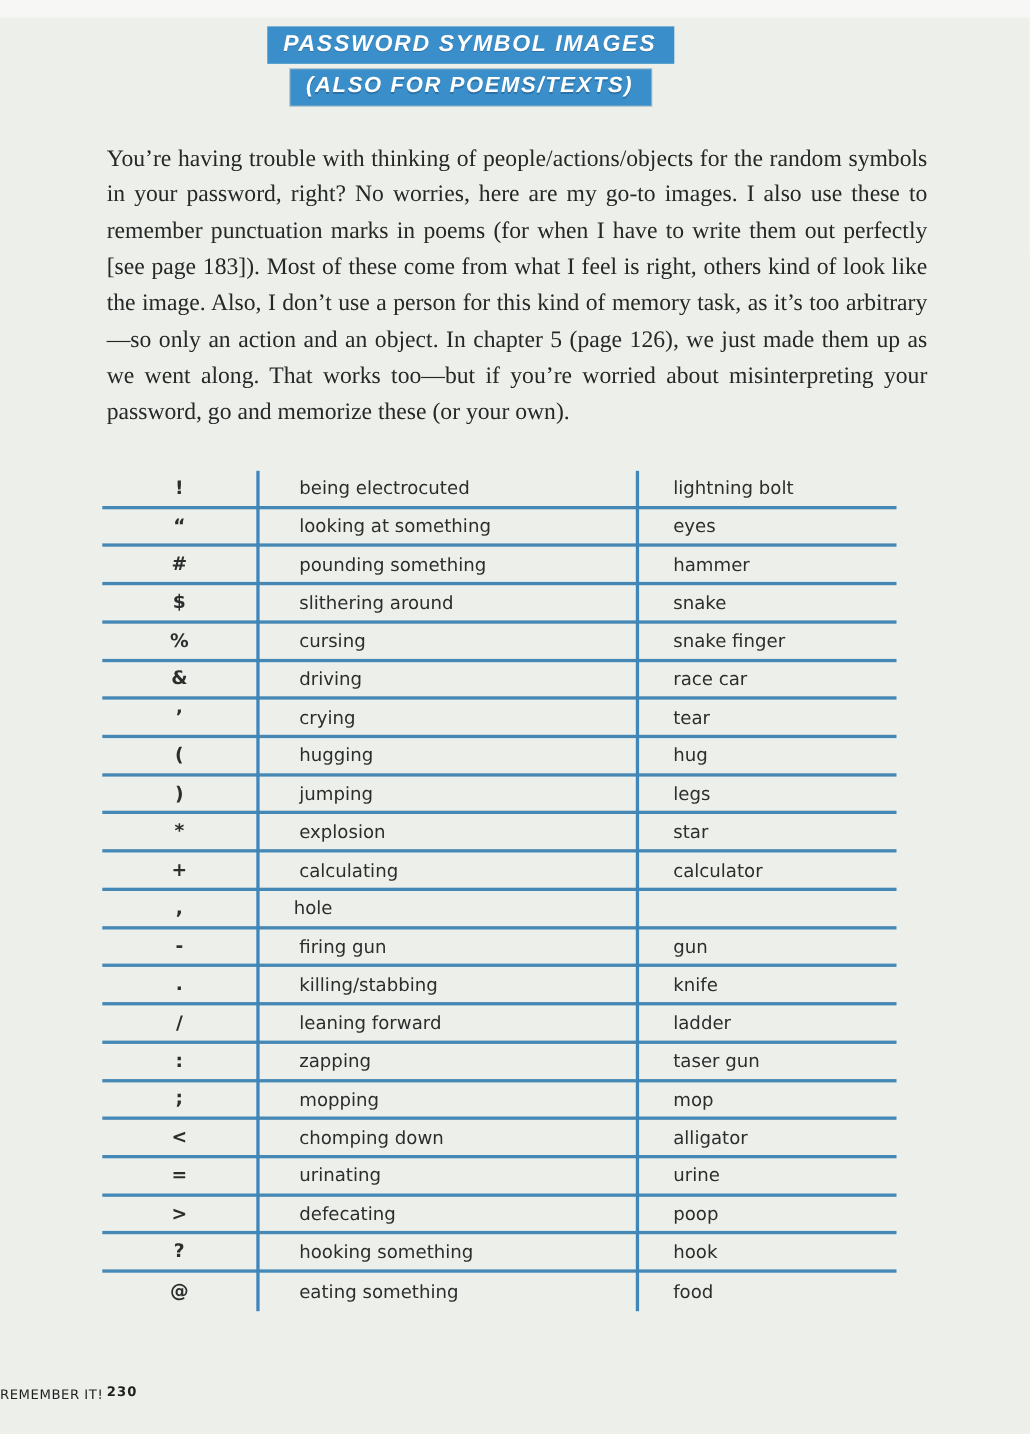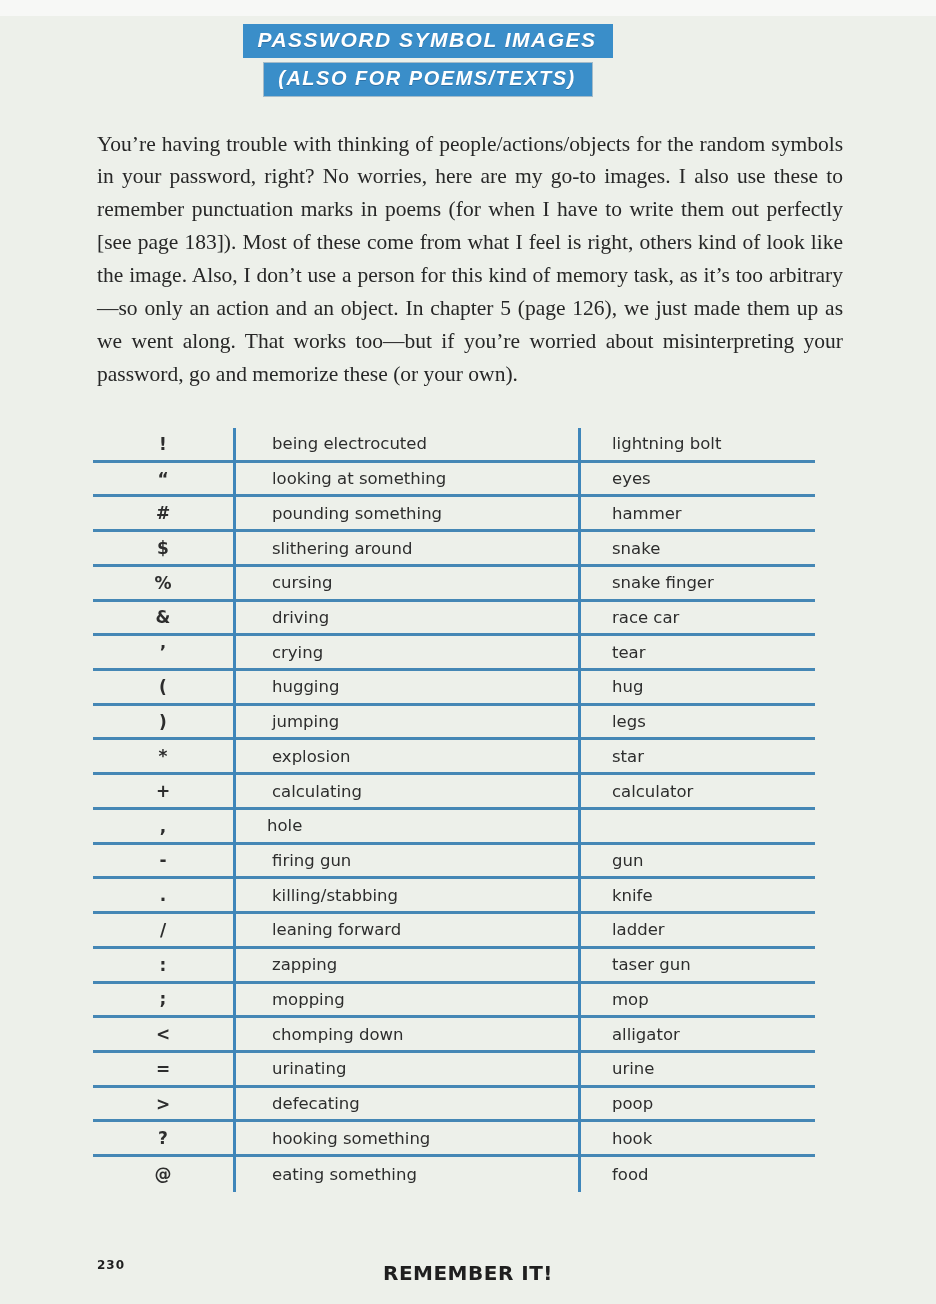--- a/index.html
+++ b/index.html
@@ -84,23 +84,22 @@
   }
   
   .footer-page-num{
     position:absolute;top:1258px;left:97px;
     font-family:"DejaVu Sans",sans-serif;
     font-weight:bold;font-size:12px;letter-spacing:1px;
     color:#1f1f1f;
   }
   .footer-title{
     position:absolute;top:1261px;left:0;width:936px;
-    text-align:center;
-    font-family:"DejaVu Sans",sans-serif;
-    font-weight:bold;font-size:20px;letter-spacing:0.5px;
+    font-family:"DejaVu Sans",sans-serif;
+    font-weight:normal;font-size:12px;letter-spacing:0.5px;
     color:#1f1f1f;
   }
 </style>
 </head>
 <body>
 
 <div class="page">
 
   <div class="top-strip"></div>
 

